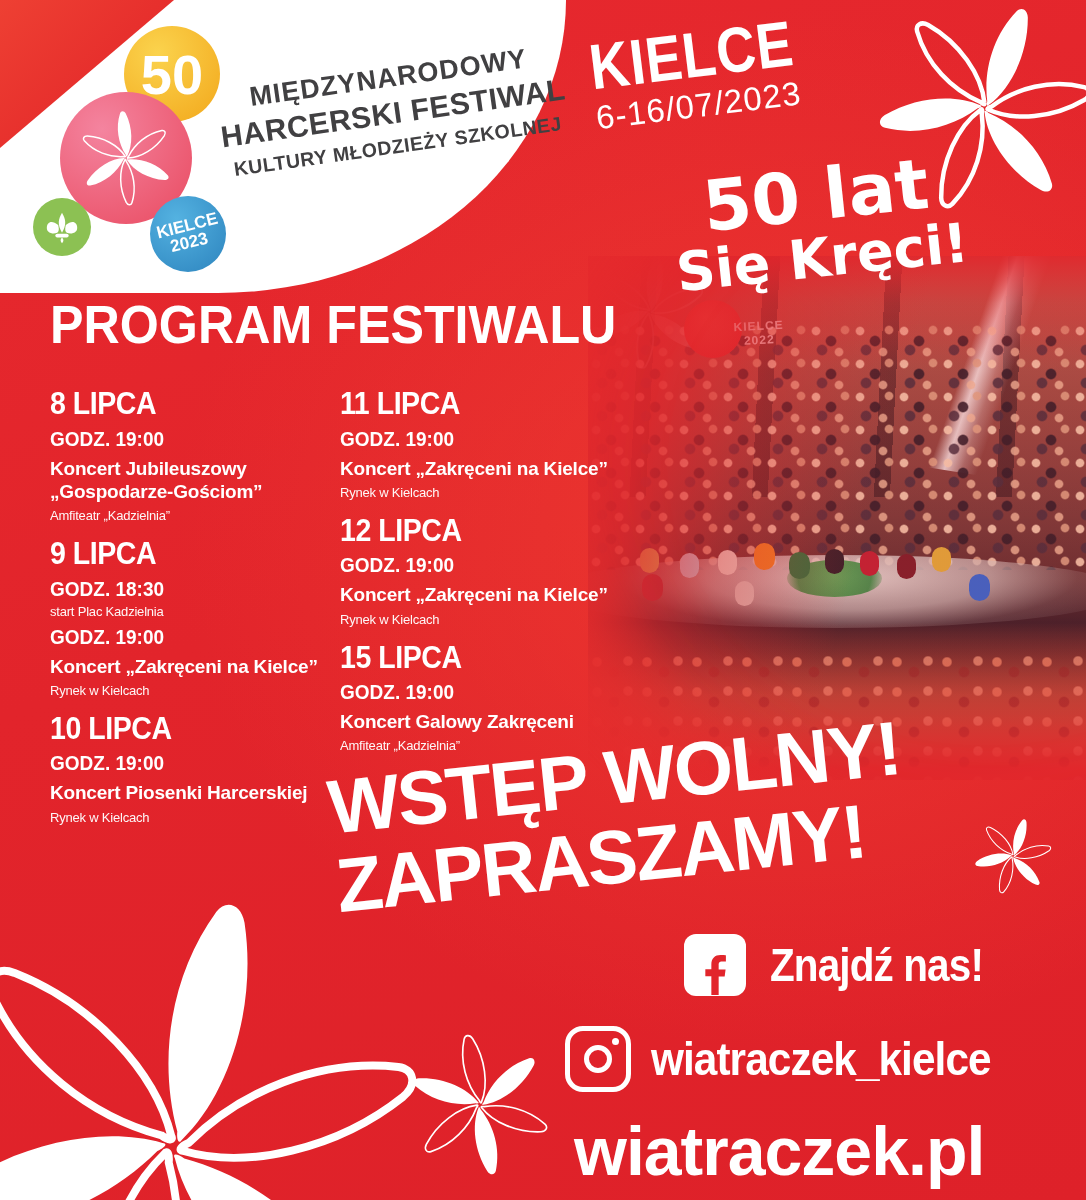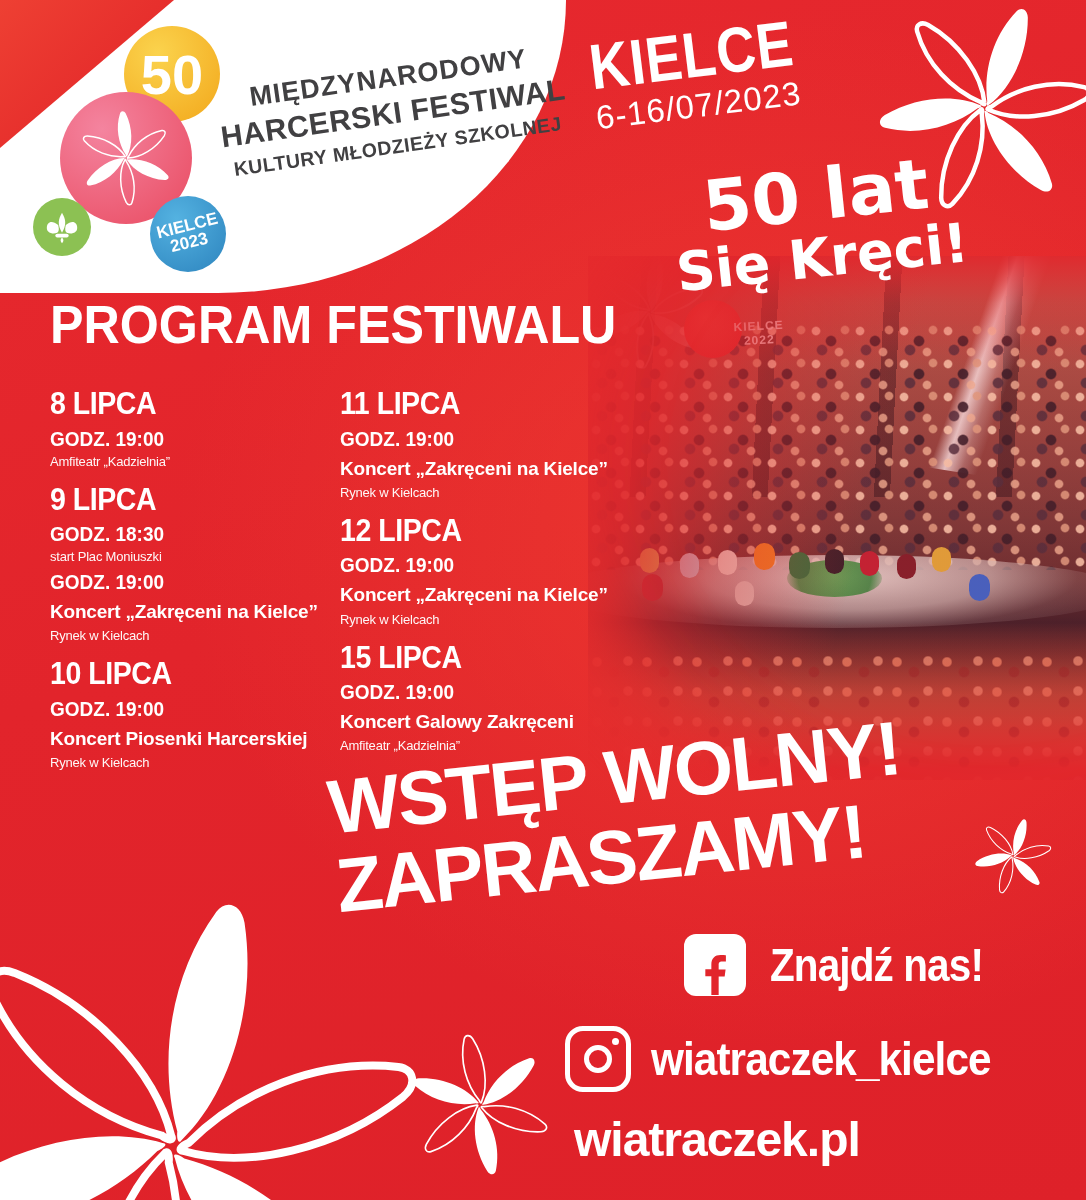--- a/index.html
+++ b/index.html
@@ -107,21 +107,21 @@
   .fb-row{position:absolute;left:684px;top:934px;display:flex;align-items:center;z-index:4}
   .fb-icon{width:62px;height:62px;border-radius:12px;background:#fff;display:flex;align-items:flex-end;justify-content:center;overflow:hidden}
   .fb-label{margin-left:24px;font-size:46px;font-weight:800;letter-spacing:-1px;
     transform:scaleX(.88);transform-origin:left;white-space:nowrap}
   .ig-row{position:absolute;left:565px;top:1026px;display:flex;align-items:center;z-index:4}
   .ig-icon{position:relative;width:66px;height:66px;border:5px solid #fff;border-radius:18px;box-sizing:border-box}
   .ig-lens{position:absolute;left:50%;top:50%;width:28px;height:28px;margin:-14px 0 0 -14px;border:5px solid #fff;border-radius:50%;box-sizing:border-box}
   .ig-dot{position:absolute;right:7px;top:7px;width:7px;height:7px;border-radius:50%;background:#fff}
   .ig-label{margin-left:20px;font-size:46px;font-weight:700;letter-spacing:-1px;
     transform:scaleX(.92);transform-origin:left;white-space:nowrap}
-  .site{position:absolute;left:574px;top:1112px;font-size:48px;font-weight:800;letter-spacing:-1px;z-index:4;white-space:nowrap}
+  .site{position:absolute;left:574px;top:1112px;font-size:68px;font-weight:800;letter-spacing:-1px;z-index:4;white-space:nowrap}
 
   
   .pw{position:absolute;color:#fff}
   .pw-bl{left:-92px;top:882px;width:530px;height:530px;stroke-width:3px;transform:rotate(6deg);z-index:2}
   .pw-mid{left:405px;top:1030px;width:150px;height:150px;stroke-width:2.2px;transform:rotate(42deg);z-index:2}
   .pw-cta{left:972px;top:815px;width:82px;height:82px;stroke-width:2.6px;transform:rotate(10deg);z-index:2}
 </style>
 </head>
 <body>
 
@@ -214,26 +214,27 @@
   <div class="anniv">
     <div class="anniv-1">50 lat</div>
     <div class="anniv-2">Się Kręci!</div>
   </div>
 
   <div class="program-title">PROGRAM FESTIWALU</div>
   <div class="prog-col col-0">
       <div class="day">
         <div class="day-date">8 LIPCA</div>
         <div class="ev-time">GODZ. 19:00</div>
+        <div class="ev-title">Koncert Jubileuszowy „Gospodarze-Gościom”</div>
         <div class="ev-venue">Amfiteatr „Kadzielnia”</div>
       </div>
       <div class="day">
         <div class="day-date">9 LIPCA</div>
         <div class="ev-time">GODZ. 18:30</div>
-        <div class="ev-venue">start Plac Moniuszki</div>
+        <div class="ev-venue">start Plac Kadzielnia</div>
         <div class="ev-time">GODZ. 19:00</div>
         <div class="ev-title">Koncert „Zakręceni na Kielce”</div>
         <div class="ev-venue">Rynek w Kielcach</div>
       </div>
       <div class="day">
         <div class="day-date">10 LIPCA</div>
         <div class="ev-time">GODZ. 19:00</div>
         <div class="ev-title">Koncert Piosenki Harcerskiej</div>
         <div class="ev-venue">Rynek w Kielcach</div>
       </div>

